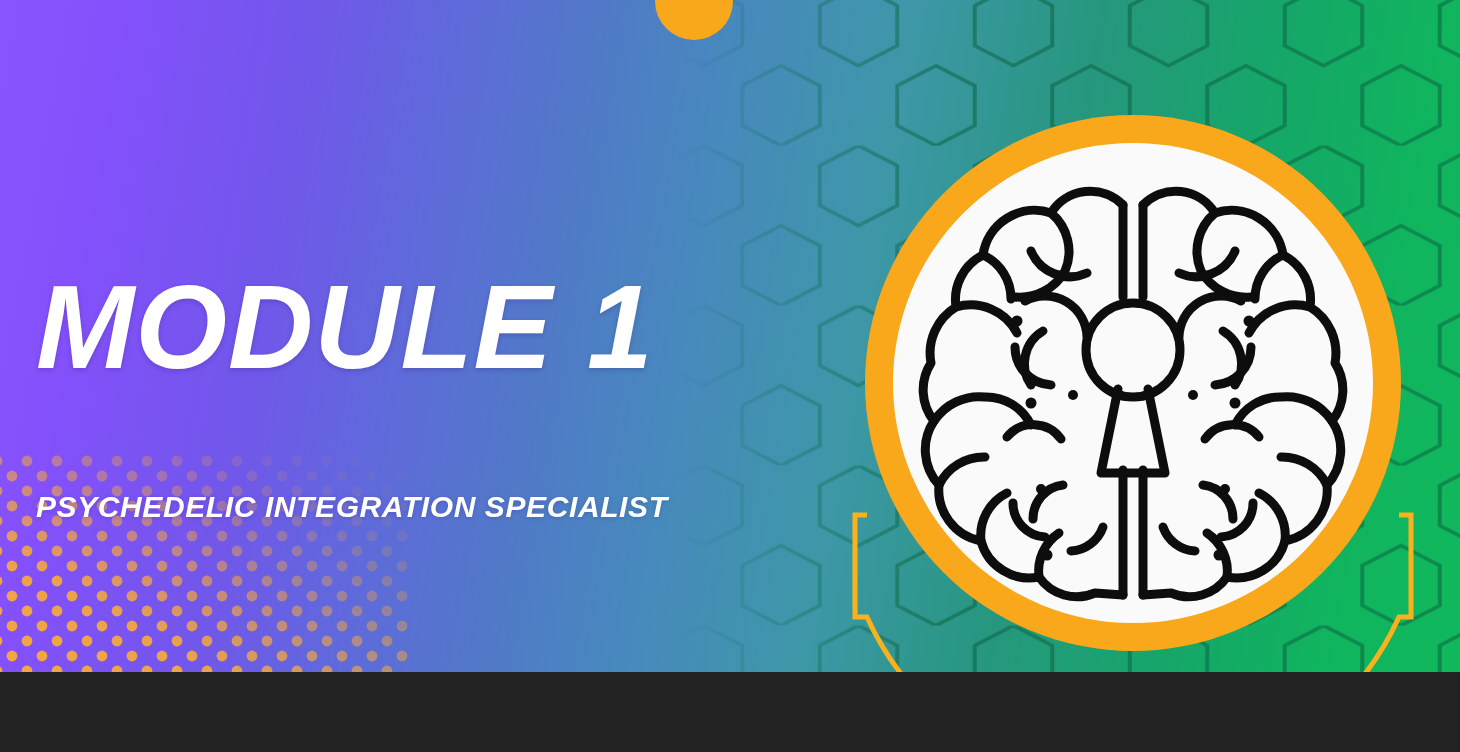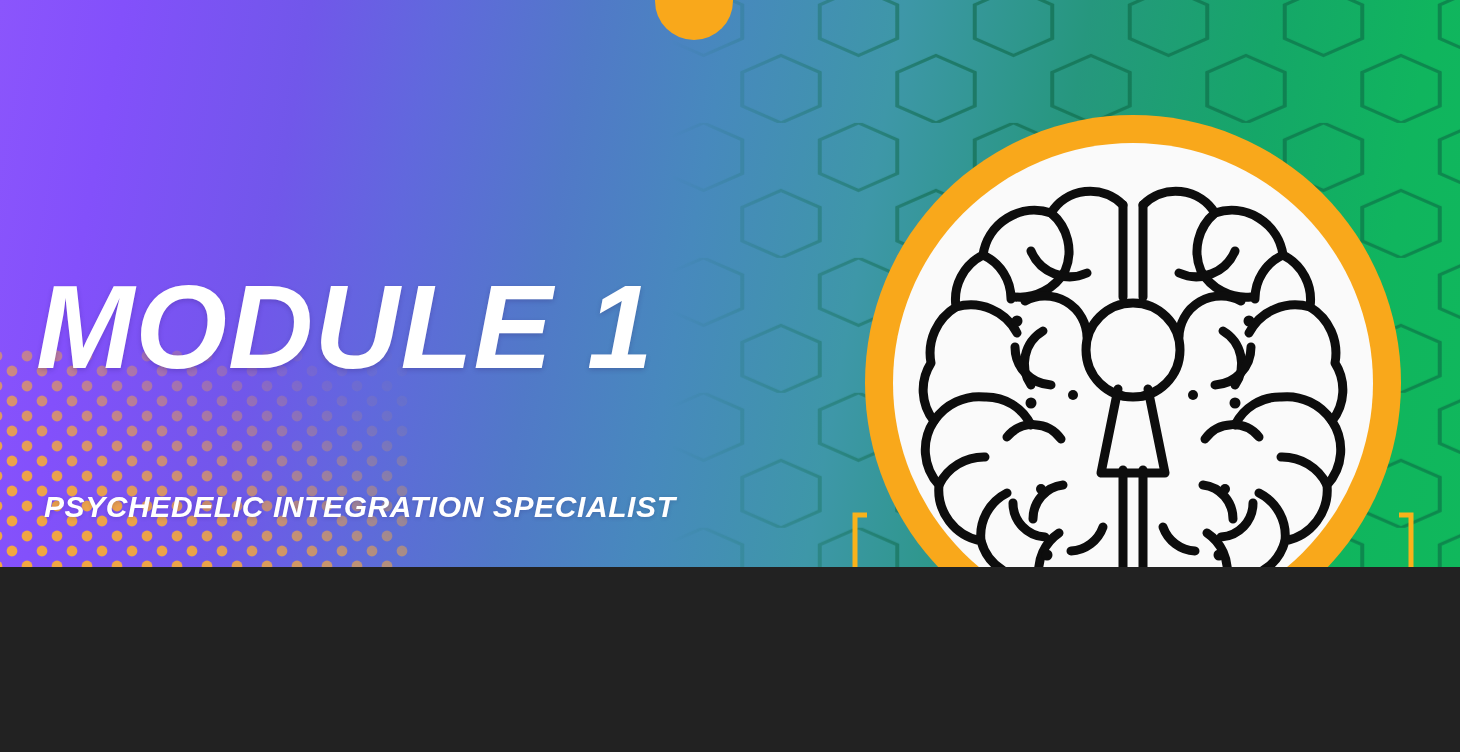--- a/index.html
+++ b/index.html
@@ -6,21 +6,21 @@
   html, body {
     margin: 0;
     padding: 0;
     background: #222;
   }
   * { box-sizing: border-box; }
 
   .slide {
     position: relative;
     width: 1460px;
-    height: 567px;
+    height: 672px;
     overflow: hidden;
     font-family: "Liberation Sans", sans-serif;
   }
 
   
   .bg-gradient {
     position: absolute;
     inset: 0;
     background: linear-gradient(
         100deg,
@@ -91,21 +91,21 @@
     font-size: 118px;
     line-height: 1.0;
     font-weight: 700;
     font-style: italic;
     letter-spacing: 1px;
     color: #ffffff;
     white-space: nowrap;
     text-shadow: 0 2px 5px rgba(40,20,90,0.22);
   }
   .subtitle {
-    margin: 8px;
+    margin: 0;
     margin-top: 104px;
     font-size: 30px;
     line-height: 1.1;
     font-weight: 700;
     font-style: italic;
     letter-spacing: 0.6px;
     color: #ffffff;
     white-space: nowrap;
     text-shadow: 0 1px 4px rgba(40,20,90,0.20);
   }

